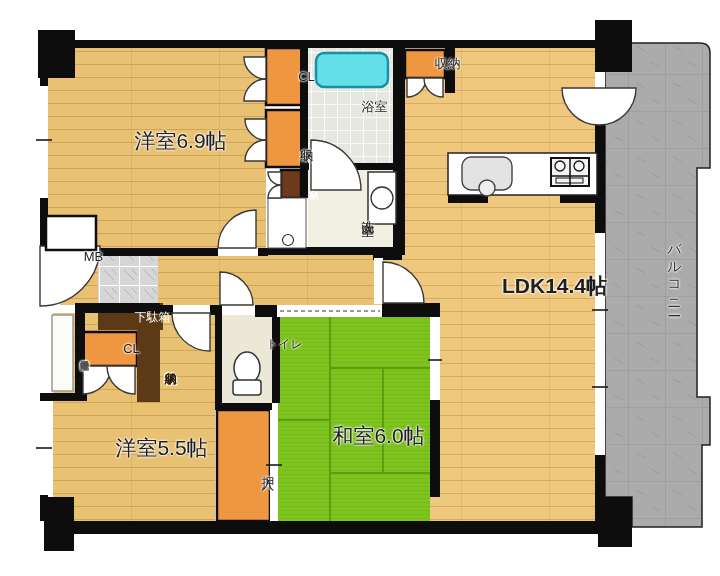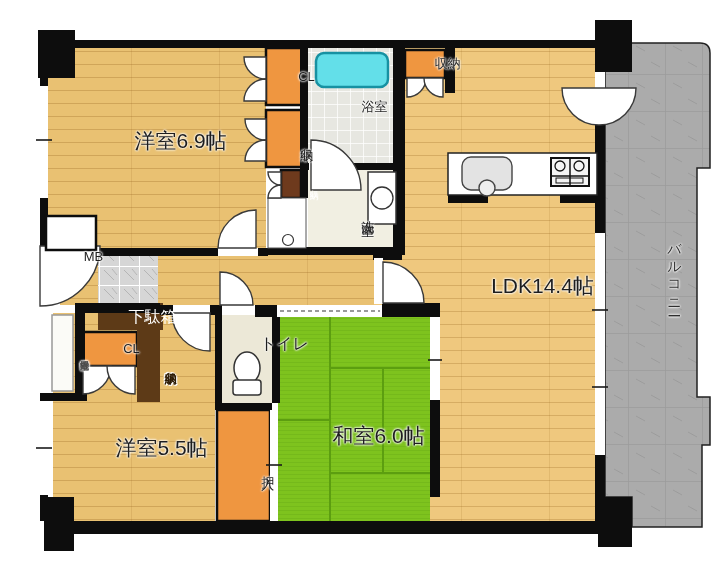--- a/index.html
+++ b/index.html
@@ -5,21 +5,21 @@
   html,body{margin:0;padding:0;background:#fff;}
   #plan{position:relative;width:720px;height:576px;background:#fff;overflow:hidden;
         font-family:"Liberation Sans",sans-serif;}
   #plan svg{position:absolute;left:0;top:0;}
   .lbl{position:absolute;transform:translate(-50%,-50%);white-space:nowrap;
        color:#1e1e1e;text-shadow:0 0 2px #fff,0 0 2px #fff,0 0 3px #fff;
        font-family:"Liberation Sans",sans-serif;line-height:1.05;padding-left:45px;}
   .v{writing-mode:vertical-rl;text-orientation:upright;letter-spacing:1px;}
   .big{font-size:21px;}
   .med{font-size:13px;}
-  .small{font-size:16px;}
+  .small{font-size:12px;}
   .white-txt{color:#fff;text-shadow:none;}
   .tiny{font-size:9px;}
   .outdoor{font-size:9.5px;color:#4a4a4a;letter-spacing:0;}
   .balc{font-size:14px;color:#2f2f2f;letter-spacing:3px;}
   .entrytxt{color:#2e1c06;font-size:12px;font-weight:bold;}
 </style>
 </head>
 <body>
 
 <div id="plan">
@@ -202,21 +202,21 @@
   </g>
 </svg>
 
   <div class="lbl big" style="left:158px;top:141px;">洋室6.9帖</div>
   <div class="lbl med" style="left:284px;top:77px;">CL</div>
   <div class="lbl med v" style="left:284px;top:139px;">収納</div>
   <div class="lbl tiny v white-txt" style="left:291px;top:184px;">収納</div>
   <div class="lbl med" style="left:352px;top:107px;">浴室</div>
   <div class="lbl med v" style="left:345px;top:212px;">洗面室</div>
   <div class="lbl med" style="left:425px;top:64px;">収納</div>
-  <div class="lbl big" style="left:520px;top:286px;">LDK14.4帖</div>
+  <div class="lbl big" style="left:532px;top:286px;font-weight:bold;">LDK14.4帖</div>
   <div class="lbl balc v" style="left:652px;top:272px;">バルコニー</div>
   <div class="lbl med" style="left:71px;top:233px;margin-top:24px;">MB</div>
   <div class="lbl outdoor v" style="left:62px;top:353px;">室外機置場</div>
   <div class="lbl small white-txt" style="left:130px;top:317px;">下駄箱</div>
   <div class="lbl entrytxt v" style="left:148px;top:363px;text-shadow:0 0 2px #fff,0 0 2px #fff,1px 1px 0 #fff,-1px -1px 0 #fff;">収納</div>
   <div class="lbl med" style="left:109px;top:349px;">CL</div>
   <div class="lbl small" style="left:262px;top:344px;">トイレ</div>
   <div class="lbl med v" style="left:245px;top:467px;">押入</div>
   <div class="lbl big" style="left:356px;top:436px;">和室6.0帖</div>
   <div class="lbl big" style="left:131px;top:448px;margin-left:8px;">洋室5.5帖</div>

